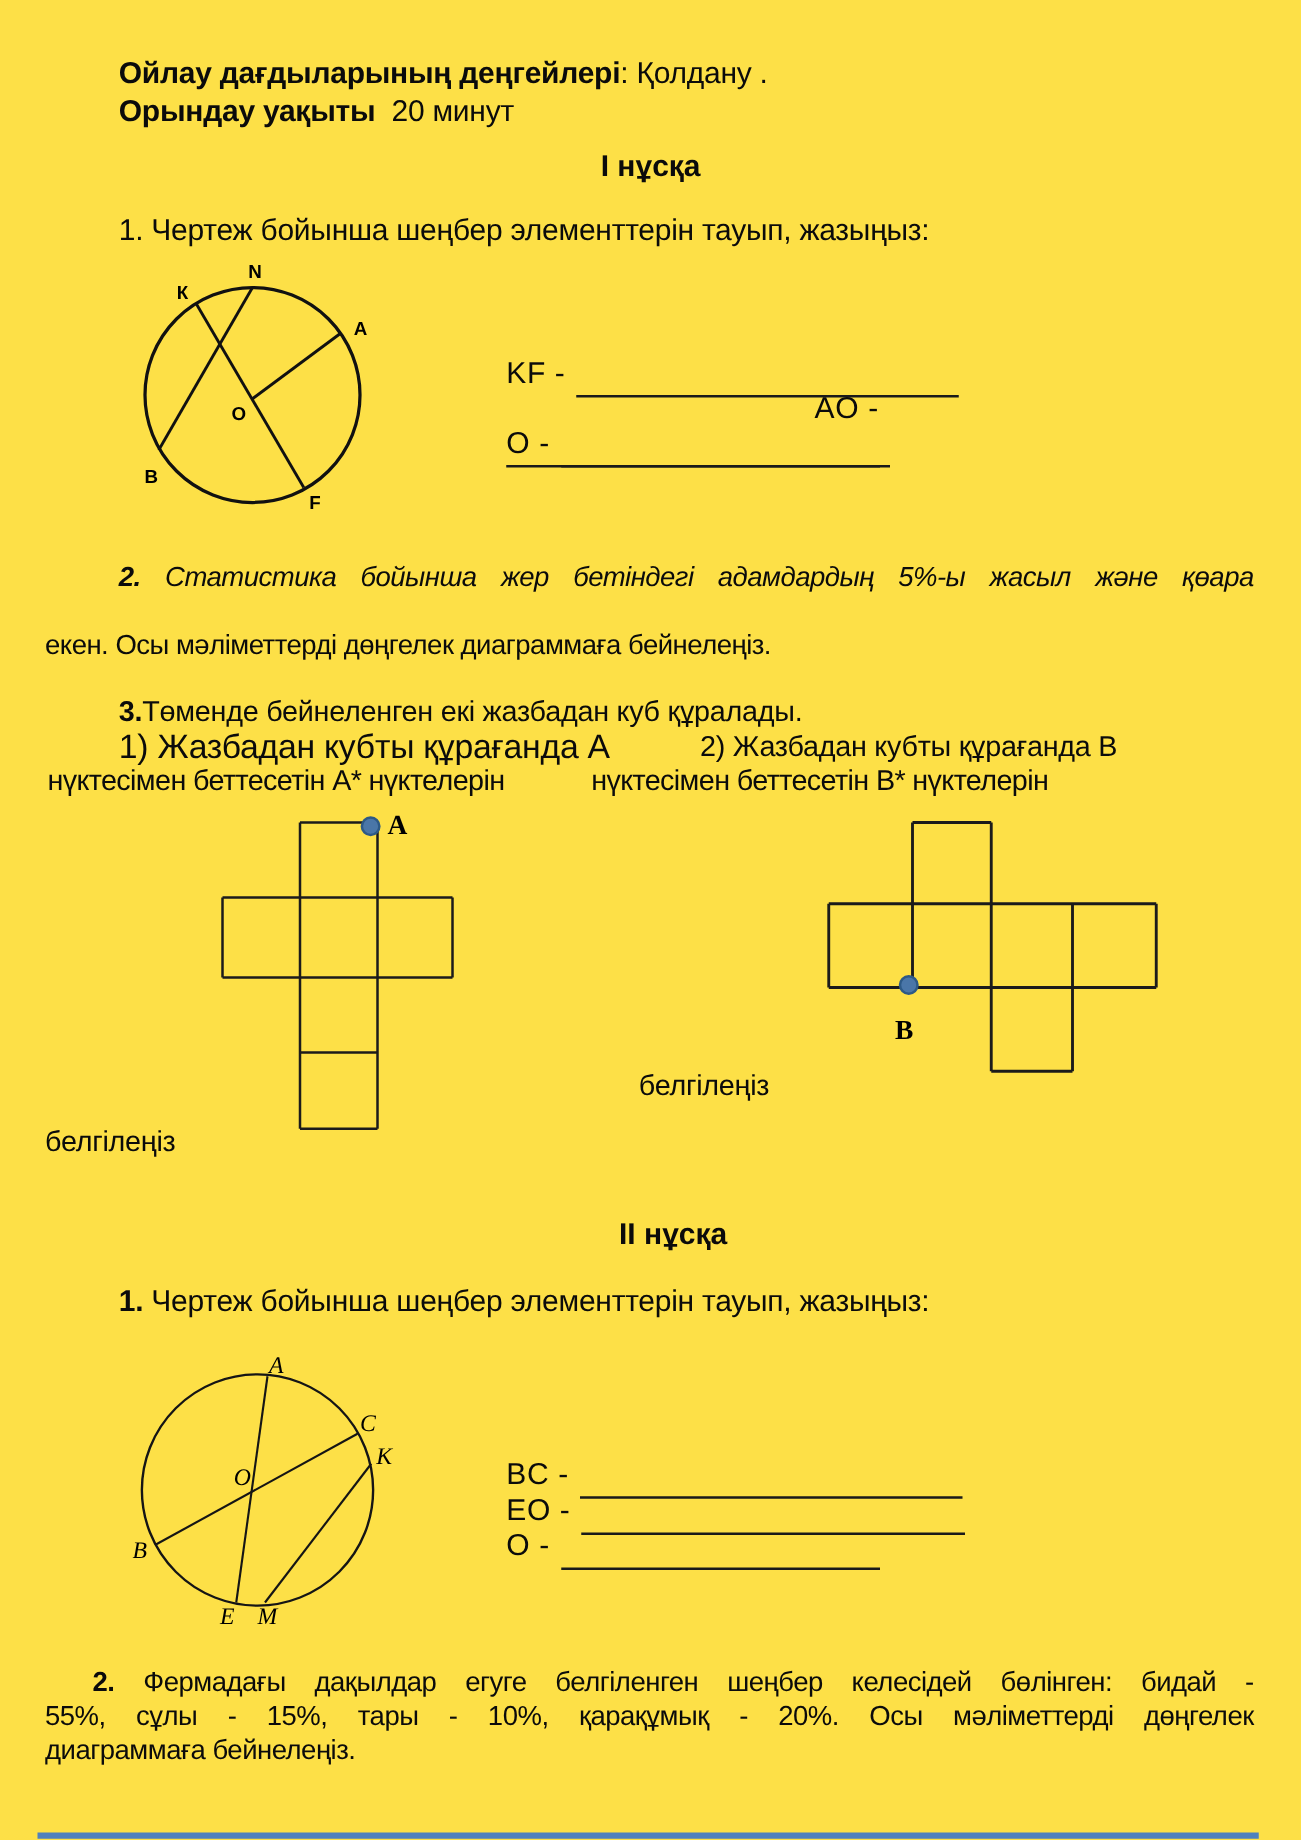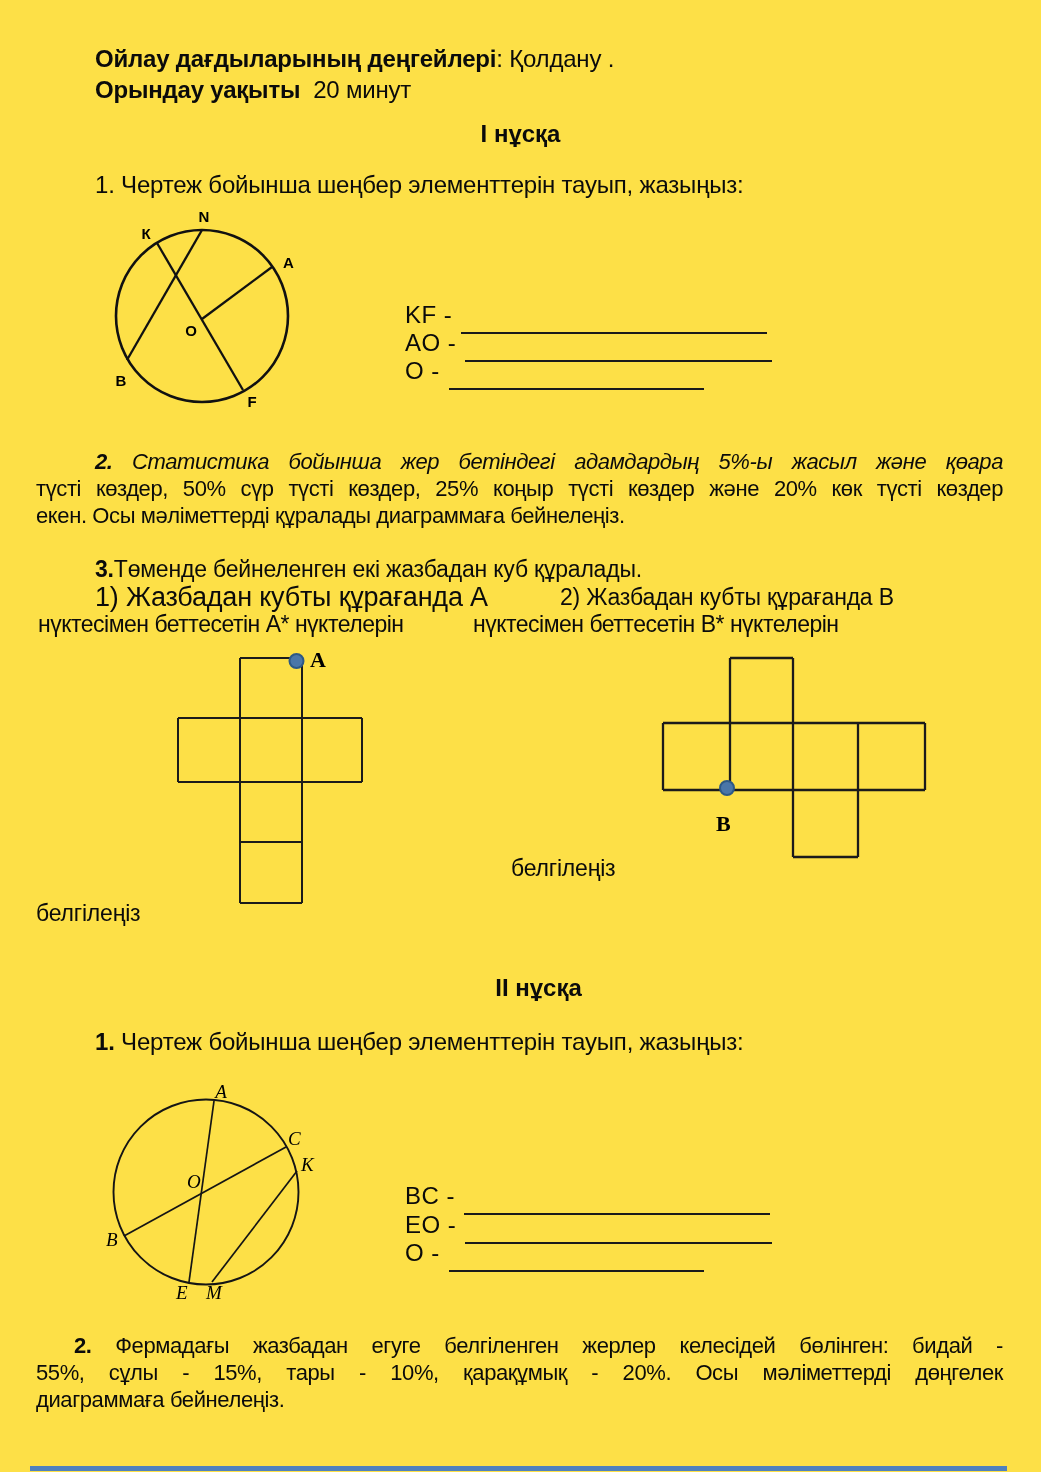--- a/index.html
+++ b/index.html
@@ -10,21 +10,21 @@
     color:#0b0b0b;
   }
   .t { position:absolute; white-space:nowrap; font-size:24px; line-height:26px; letter-spacing:-0.2px; }
   .b { font-weight:bold; }
   .center-title { position:absolute; left:0; width:1041px; text-align:center; font-weight:bold; font-size:24px; }
   .jline {
     position:absolute; font-size:22px; line-height:27px; letter-spacing:-0.4px;
     text-align:justify; text-align-last:justify; white-space:normal;
   }
   .jline.last { text-align:left; text-align-last:left; }
-  .blank-row { position:absolute; display:flex; align-items:flex-end; font-size:24px;margin-top:16px; }
+  .blank-row { position:absolute; display:flex; align-items:flex-end; font-size:24px; }
   .blank-label { margin-right:9px; letter-spacing:0.5px; }
   .blank-line { display:inline-block; border-bottom:2px solid #1a1a1a; height:26px; transform:translateY(5px); }
   svg text { font-family:"Liberation Sans","DejaVu Sans",sans-serif; }
   svg .serifb { font-family:"Liberation Serif","DejaVu Serif",serif; font-weight:bold; }
   svg .serifi { font-family:"Liberation Serif","DejaVu Serif",serif; font-style:italic; }
   .bottom-bar { position:absolute; left:30px; top:1466px; width:977px; height:5px; }
 </style>
 </head>
 <body>
 
@@ -47,32 +47,31 @@
     <text x="183" y="63" font-size="15" font-weight="bold" text-anchor="start">А</text>
     <text x="21" y="181" font-size="15" font-weight="bold" text-anchor="middle">В</text>
     <text x="152" y="202" font-size="15" font-weight="bold" text-anchor="middle">F</text>
     <text x="91" y="131" font-size="15" font-weight="bold" text-anchor="middle">О</text>
   </svg>
 
   <div class="blank-row" style="left:405px; top:285px;">
     <span class="blank-label">KF -</span>
     <span class="blank-line" style="width:306px;"></span>
   </div>
-  <div class="blank-row" style="left:405px; top:313px;">
+  <div class="blank-row" style="left:405px; top:313px;flex-direction:column;">
     <span class="blank-label">AO -</span>
     <span class="blank-line" style="width:307px;"></span>
   </div>
   <div class="blank-row" style="left:405px; top:341px;">
     <span class="blank-label">O -</span>
     <span class="blank-line" style="width:255px;"></span>
   </div>
 
   <div class="jline" style="left:95px; top:448px; width:908px;font-style:italic;"><span class="b">2.</span> <span>Статистика бойынша жер бетіндегі адамдардың 5%-ы жасыл  және қөара</span></div>
-  <div class="jline" style="left:36px; top:475px; width:967px;">түсті көздер, 50% сүр түсті көздер, 25% коңыр түсті көздер және 20% көк түсті көздер</div>
-  <div class="jline last" style="left:36px; top:502px; width:967px;">екен. Осы мәліметтерді құралады диаграммаға бейнелеңіз.</div>
+  <div class="jline last" style="left:36px; top:502px; width:967px;">екен. Осы мәліметтерді дөңгелек диаграммаға бейнелеңіз.</div>
 
   <div class="t" style="left:95px; top:556px; font-size:23px;"><span class="b">3.</span><span>Төменде бейнеленген екі жазбадан куб құралады.</span></div>
   <div class="t" style="left:95px; top:584px; font-size:27px;">1) Жазбадан кубты құрағанда А</div>
   <div class="t" style="left:560px; top:584px; font-size:23px;">2) Жазбадан кубты құрағанда В</div>
   <div class="t" style="left:38px; top:611px; font-size:23px; letter-spacing:-0.5px;">нүктесімен беттесетін А* нүктелерін</div>
   <div class="t" style="left:473px; top:611px; font-size:23px; letter-spacing:-0.5px;">нүктесімен беттесетін В* нүктелерін</div>
 
   <svg style="position:absolute; left:170px; top:640px;" width="210" height="270" viewBox="0 0 210 270">
     <g stroke="#1b1b1b" stroke-width="2" fill="none">
       <line x1="70" y1="18" x2="132" y2="18"></line>
@@ -132,19 +131,19 @@
   </div>
   <div class="blank-row" style="left:405px; top:1195px;">
     <span class="blank-label">EO -</span>
     <span class="blank-line" style="width:307px;"></span>
   </div>
   <div class="blank-row" style="left:405px; top:1223px;">
     <span class="blank-label">O -</span>
     <span class="blank-line" style="width:255px;"></span>
   </div>
 
-  <div class="jline" style="left:74px; top:1332px; width:929px;"><span class="b">2.</span> <span>Фермадағы жазбадан егуге белгіленген жерлер келесідей бөлінген: бидай -</span></div>
+  <div class="jline" style="left:74px; top:1332px; width:929px;"><span class="b">2.</span> <span>Фермадағы дақылдар егуге белгіленген шеңбер келесідей бөлінген: бидай -</span></div>
   <div class="jline" style="left:36px; top:1359px; width:967px;">55%, сұлы - 15%, тары - 10%, қарақұмық - 20%. Осы мәліметтерді дөңгелек</div>
   <div class="jline last" style="left:36px; top:1386px; width:967px;">диаграммаға бейнелеңіз.</div>
 
   <div class="bottom-bar" style="background:#4f81bd;"></div>
 
 </div>
 
 </body></html>

